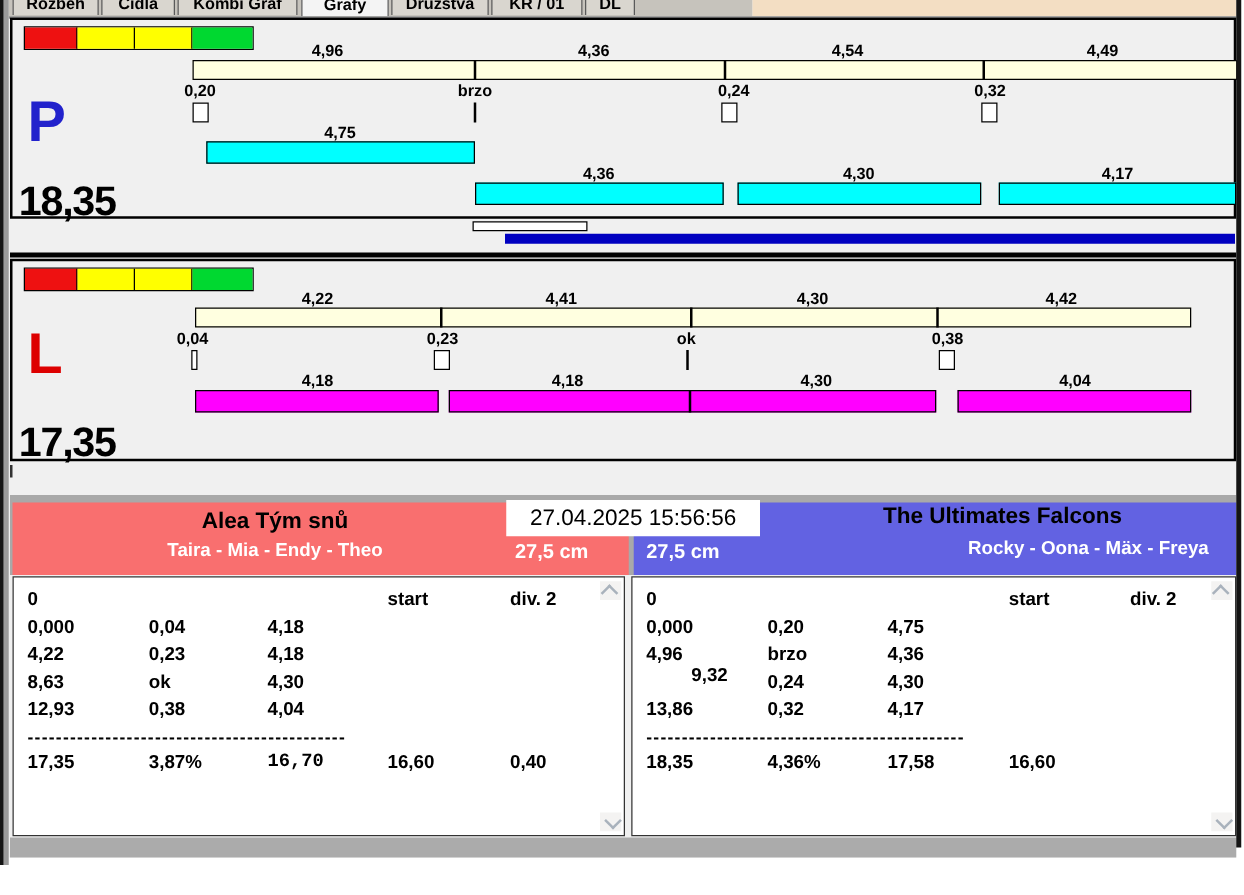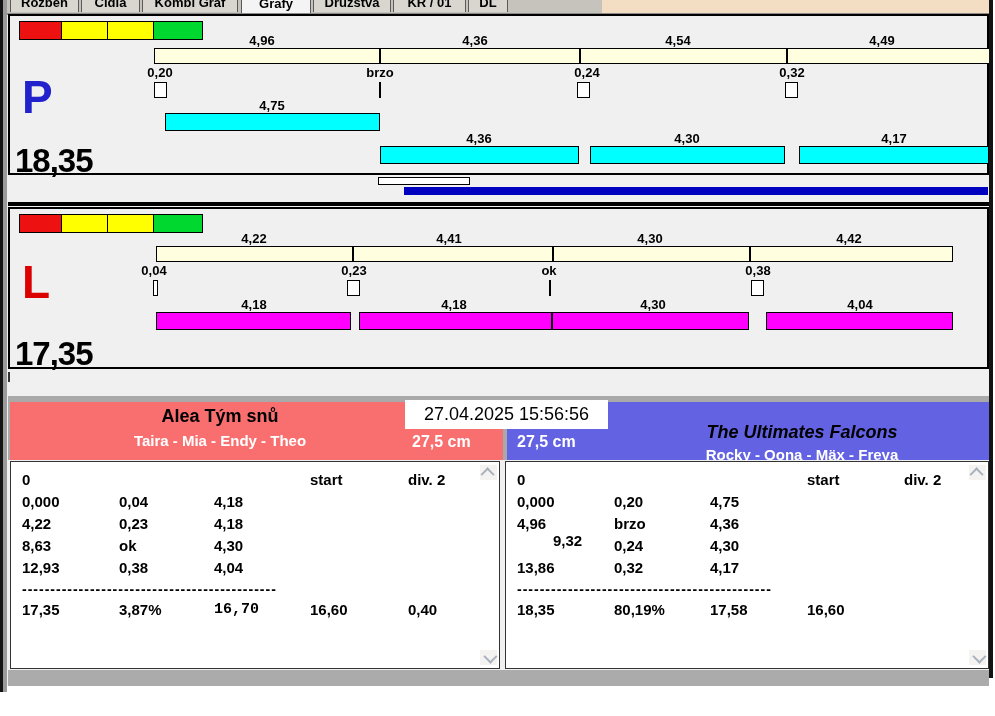--- a/index.html
+++ b/index.html
@@ -169,22 +169,22 @@
   <div class="teamband"></div>
 
   <div class="teampanel" style="left:10px;width:493px;background:#F96F6F;">
     <div class="team-title" style="left:45px;top:4px;text-align:center;">Alea Tým snů</div>
     <div class="team-members" style="left:45px;top:30px;">Taira - Mia - Endy - Theo</div>
     <div class="jump" style="left:402px;top:31px;">27,5 cm</div>
   </div>
 
   <div class="teampanel" style="left:507px;width:482px;background:#6262E2;">
     <div class="jump" style="left:10px;top:31px;">27,5 cm</div>
-    <div class="team-title" style="left:130px;top:20px;font-style:italic;">The Ultimates Falcons</div>
-    <div class="team-members" style="left:130px;top:44px;">Rocky - Oona - Mäx - Freya</div>
+    <div class="team-title" style="left:130px;top:0;">The Ultimates Falcons</div>
+    <div class="team-members" style="left:130px;top:28px;text-align:right;">Rocky - Oona - Mäx - Freya</div>
   </div>
 
   <div class="datetime">27.04.2025 15:56:56</div>
 
   <div class="tbox" style="left:10px;width:490px;">
     <div class="cellt" style="left:11px;top:9px;">0</div>
     <div class="cellt" style="left:299px;top:9px;">start</div>
     <div class="cellt" style="left:397px;top:9px;">div. 2</div>
 
     <div class="cellt" style="left:11px;top:31px;">0,000</div>
@@ -236,21 +236,21 @@
     <div class="cellt" style="left:108px;top:75px;">0,24</div>
     <div class="cellt" style="left:204px;top:75px;">4,30</div>
 
     <div class="cellt" style="left:11px;top:97px;">13,86</div>
     <div class="cellt" style="left:108px;top:97px;">0,32</div>
     <div class="cellt" style="left:204px;top:97px;">4,17</div>
 
     <div class="dashes" style="left:11px;top:119px;">---------------------------------------------</div>
 
     <div class="cellt" style="left:11px;top:139px;">18,35</div>
-    <div class="cellt" style="left:108px;top:139px;">80,19%</div>
+    <div class="cellt" style="left:108px;top:139px;">4,36%</div>
     <div class="cellt" style="left:204px;top:139px;">17,58</div>
     <div class="cellt" style="left:301px;top:139px;">16,60</div>
 
     <div class="scrollbtn" style="right:2px;top:3px;">
         <div class="chev up"></div>
       </div>
     <div class="scrollbtn" style="right:2px;bottom:3px;">
         <div class="chev down"></div>
       </div>
   </div>

